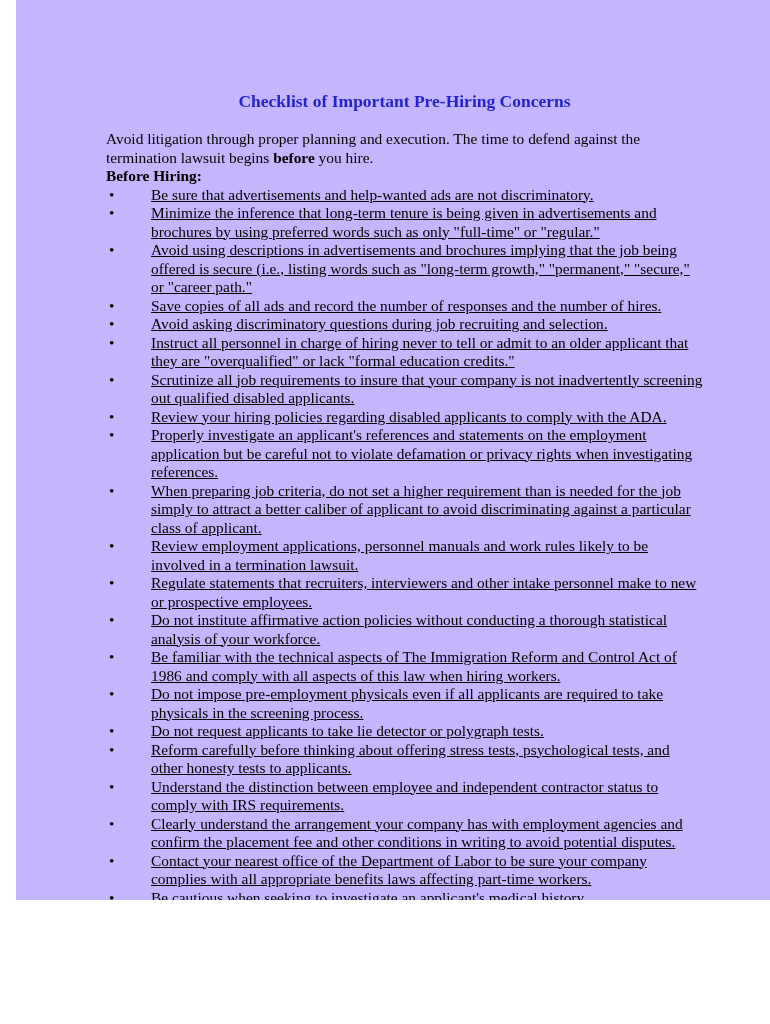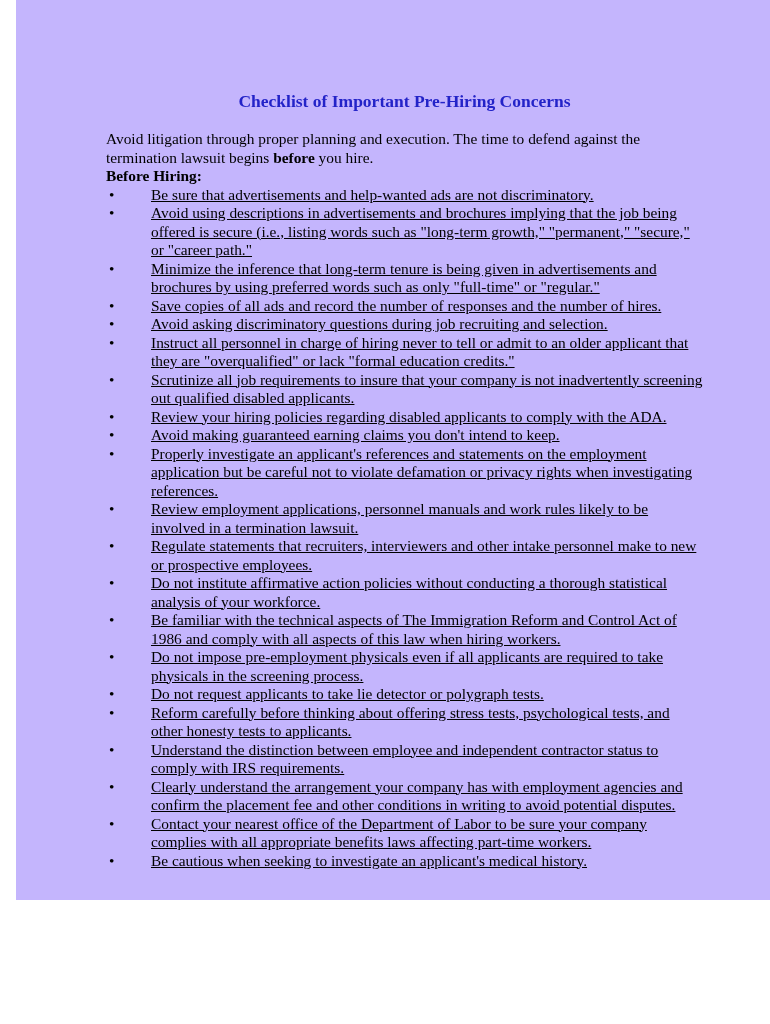--- a/index.html
+++ b/index.html
@@ -76,29 +76,29 @@
   <div class="content">
 
     <h1 class="doc-title">Checklist of Important Pre-Hiring Concerns</h1>
 
     <p class="intro"><span>Avoid litigation through proper planning and execution. The time to defend against the termination lawsuit begins </span><strong>before</strong><span> you hire.</span></p>
 
     <p class="section-heading">Before Hiring:</p>
 
     <ul class="checklist">
       <li>Be sure that advertisements and help-wanted ads are not discriminatory.</li>
+      <li>Minimize the inference that long-term tenure is being given in advertisements and brochures by using preferred words such as only "full-time" or "regular."</li>
       <li>Avoid using descriptions in advertisements and brochures implying that the job being offered is secure (i.e., listing words such as "long-term growth," "permanent," "secure," or "career path."</li>
-      <li>Minimize the inference that long-term tenure is being given in advertisements and brochures by using preferred words such as only "full-time" or "regular."</li>
       <li>Save copies of all ads and record the number of responses and the number of hires.</li>
       <li>Avoid asking discriminatory questions during job recruiting and selection.</li>
       <li>Instruct all personnel in charge of hiring never to tell or admit to an older applicant that they are "overqualified" or lack "formal education credits."</li>
       <li>Scrutinize all job requirements to insure that your company is not inadvertently screening out qualified disabled applicants.</li>
       <li>Review your hiring policies regarding disabled applicants to comply with the ADA.</li>
-      <li>Avoid making guaranteed earning claims you don't intend to keep.</li>
       <li>Properly investigate an applicant's references and statements on the employment application but be careful not to violate defamation or privacy rights when investigating references.</li>
+      <li>When preparing job criteria, do not set a higher requirement than is needed for the job simply to attract a better caliber of applicant to avoid discriminating against a particular class of applicant.</li>
       <li>Review employment applications, personnel manuals and work rules likely to be involved in a termination lawsuit.</li>
       <li>Regulate statements that recruiters, interviewers and other intake personnel make to new or prospective employees.</li>
       <li>Do not institute affirmative action policies without conducting a thorough statistical analysis of your workforce.</li>
       <li>Be familiar with the technical aspects of The Immigration Reform and Control Act of 1986 and comply with all aspects of this law when hiring workers.</li>
       <li>Do not impose pre-employment physicals even if all applicants are required to take physicals in the screening process.</li>
       <li>Do not request applicants to take lie detector or polygraph tests.</li>
       <li>Reform carefully before thinking about offering stress tests, psychological tests, and other honesty tests to applicants.</li>
       <li>Understand the distinction between employee and independent contractor status to comply with IRS requirements.</li>
       <li>Clearly understand the arrangement your company has with employment agencies and confirm the placement fee and other conditions in writing to avoid potential disputes.</li>
       <li>Contact your nearest office of the Department of Labor to be sure your company complies with all appropriate benefits laws affecting part-time workers.</li>

